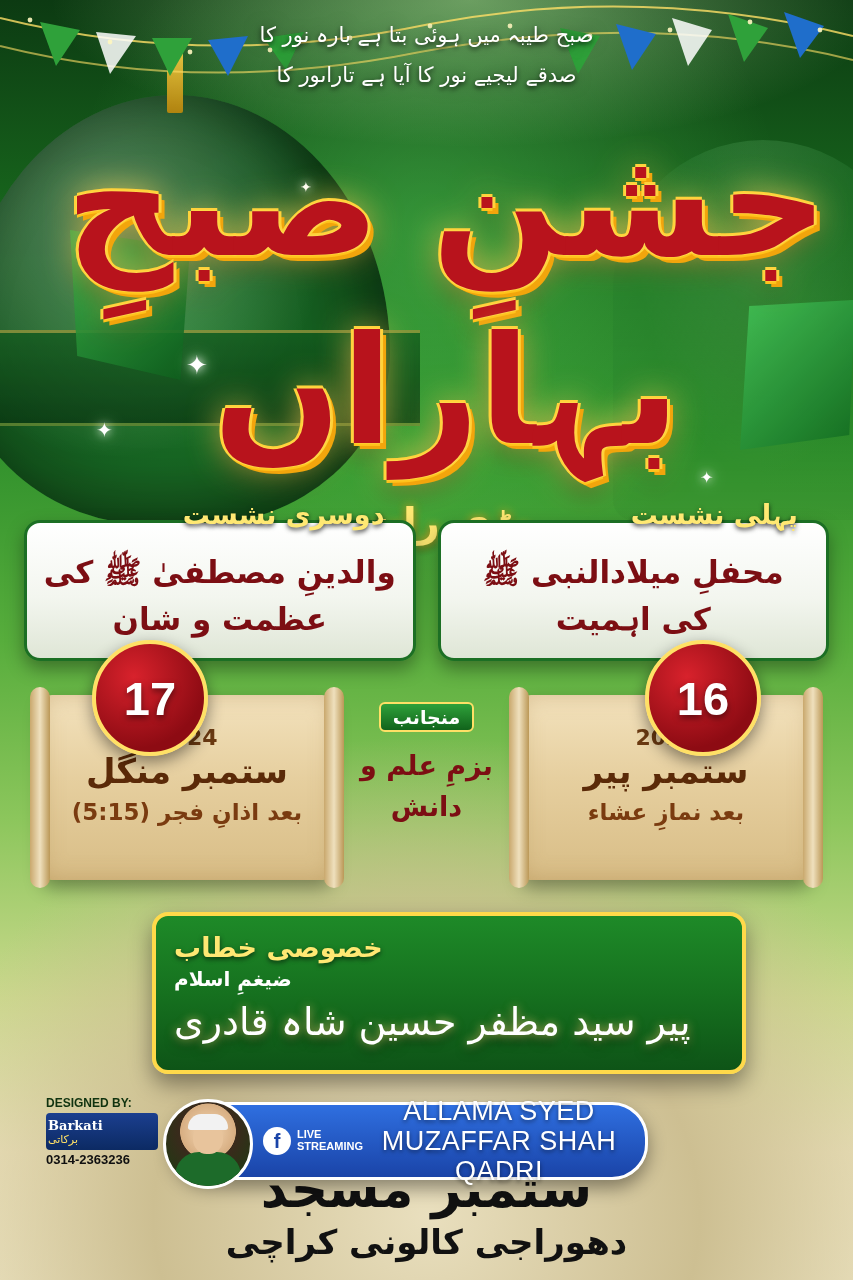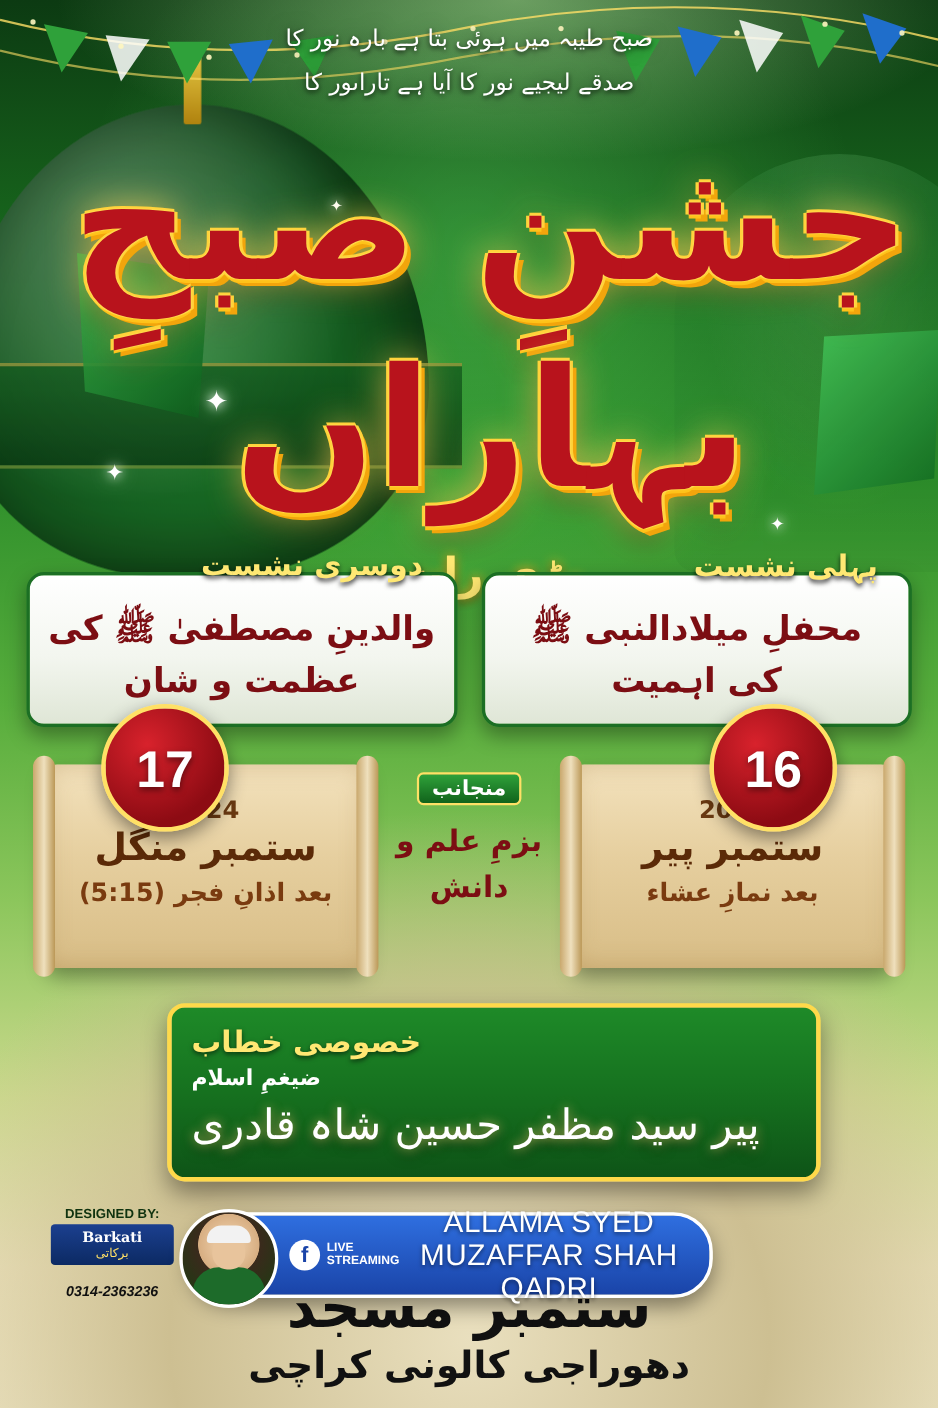--- a/index.html
+++ b/index.html
@@ -353,21 +353,21 @@
     line-height: 1.35;
     text-shadow: 0 0 10px rgba(255,230,120,0.7), 0 5px 12px rgba(0,0,0,0.6);
   }
 
   
   .designer {
     position: absolute;
     left: 46px;
     top: 1096px;
     width: 112px;
-    text-align: center;
+    text-align: left;
     z-index: 9;
   }
   .designer-label {
     font-family: "Liberation Sans", sans-serif;
     font-size: 12px;
     font-weight: bold;
     color: #10330f;
   }
   .designer-logo {
     margin-top: 3px;
@@ -381,26 +381,25 @@
     font-weight: bold;
     color: #ffffff;
   }
   .designer-logo .bk-ur {
     font-family: "DejaVu Sans", sans-serif;
     font-size: 11px;
     color: #ffe066;
     direction: rtl;
   }
   .designer-phone {
-    margin-top: 16px;
+    margin-top: 2px;
     font-family: "Liberation Sans", sans-serif;
     font-size: 13px;
     font-weight: bold;
     color: #101010;
-    font-style: italic;
   }
 
   
   .livebar {
     position: absolute;
     left: 172px;
     top: 1102px;
     width: 470px;
     height: 72px;
     background: linear-gradient(180deg, #2f6fe0, #1a44a8);

